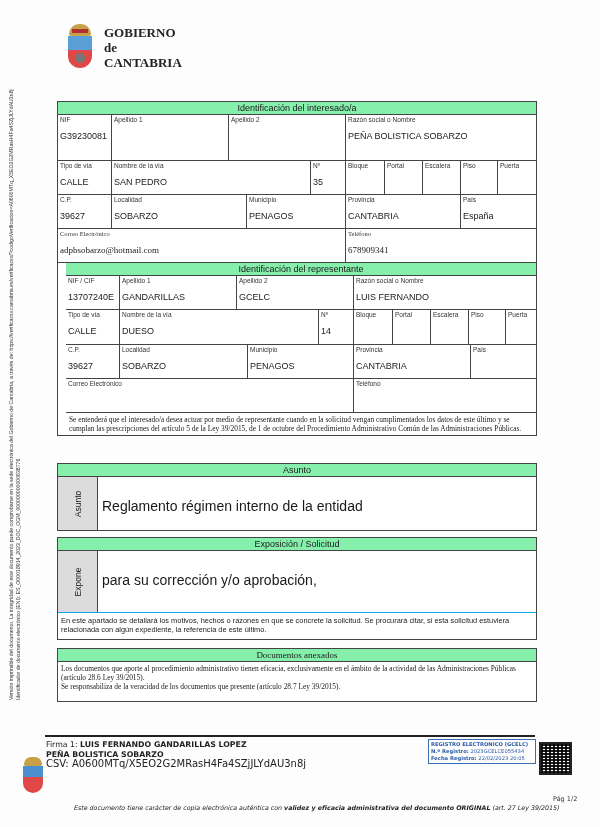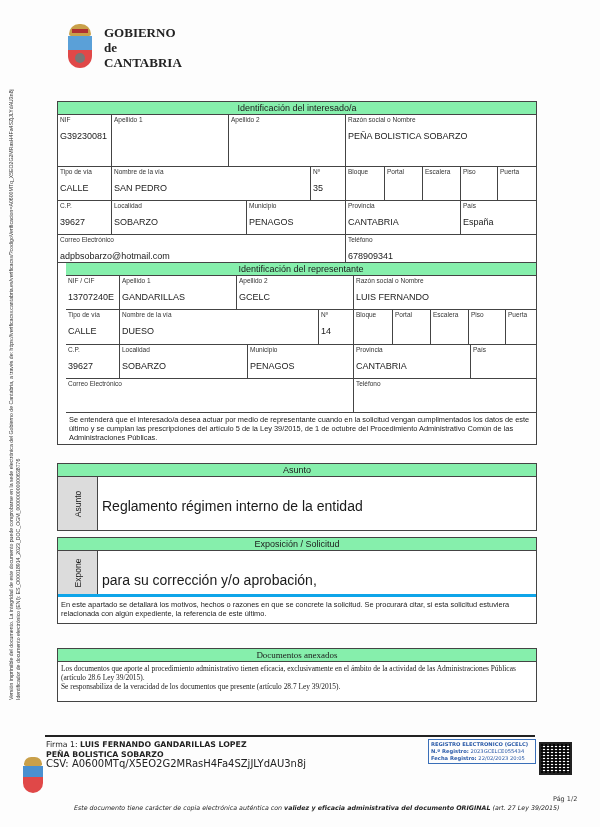--- a/index.html
+++ b/index.html
@@ -13,21 +13,21 @@
   .crest .shield-top { position: absolute; left: 2px; top: 12px; width: 24px; height: 14px; background: #5aa0d8; }
   .crest .shield-bot { position: absolute; left: 2px; top: 26px; width: 24px; height: 18px; background: #e04848; border-radius: 0 0 12px 12px; }
   .crest .shield-bot::after { content: ""; position: absolute; left: 7px; top: 3px; width: 10px; height: 10px; border-radius: 50%; background: #777; }
   .brand { margin-left: 10px; font-family: "Liberation Serif", serif; font-weight: bold; font-size: 13px; line-height: 15px; color: #222; }
 
   .side-text { position: absolute; left: 8px; top: 700px; transform-origin: 0 0; transform: rotate(-90deg); font-size: 5.2px; line-height: 7px; color: #333; white-space: nowrap; width: 660px; }
 
   .section { position: absolute; left: 57px; width: 480px; border: 1px solid #444; background: #fff; }
   .sec-title { background: #86efac; border-bottom: 1px solid #444; text-align: center; font-size: 9px; height: 13px; line-height: 12px; }
   .row { display: flex; border-bottom: 1px solid #444; }
-  .row:last-child { border-bottom: none; }
+  .row:last-child { border-bottom: none; font-family: Liberation Serif, serif; }
   .cell { border-right: 1px solid #444; padding: 1px 2px; position: relative; }
   .cell:last-child { border-right: none; }
   .lbl { font-size: 6.5px; color: #333; display: block; height: 9px; }
   .val { font-size: 9px; display: block; margin-top: 6px; }
 
   .note { font-size: 7.4px; line-height: 9px; padding: 2px 3px; }
 
   .split { display: flex; }
   .vlabel { width: 40px; background: #dcdcdc; border-right: 1px solid #444; position: relative; }
   .vlabel span { position: absolute; left: 50%; top: 50%; transform: translate(-50%, -50%) rotate(-90deg); font-size: 8.5px; white-space: nowrap; }
@@ -67,21 +67,21 @@
   </div>
 </div>
 
 <div class="side-text">
   <div>Versión imprimible del documento. La integridad de este documento puede comprobarse en la sede electrónica del Gobierno de Cantabria, a través de: https://verificacsv.cantabria.es/verificacsv/?codigoVerificacion=A0600MTq_X5EO2G2MRasH4Fa4SZjJLYdAU3n8j</div>
   <div>Identificador de documento electrónico (ENI): ES_O00018914_2023_DOC_OGM_000000000000638776</div>
 </div>
 
 <div class="section" style="top:101px;">
   <div class="sec-title">Identificación del interesado/a</div>
-  <div class="row" style="height:52px;">
+  <div class="row" style="height:46px;">
     <div class="cell" style="width:54px;">
         <span class="lbl">NIF</span>
         <span class="val">G39230081</span>
       </div>
     <div class="cell" style="width:117px;">
         <span class="lbl">Apellido 1</span>
         <span class="val"></span>
       </div>
     <div class="cell" style="width:117px;">
         <span class="lbl">Apellido 2</span>
@@ -256,21 +256,21 @@
   <div class="split" style="height:53px;">
     <div class="vlabel">
         <span>Asunto</span>
       </div>
     <div class="vbody">Reglamento régimen interno de la entidad</div>
   </div>
 </div>
 
 <div class="section" style="top:537px;">
   <div class="sec-title">Exposición / Solicitud</div>
-  <div class="split" style="height:46px; border-bottom:3px solid #0ea5e9;justify-content:center;">
+  <div class="split" style="height:62px; border-bottom:1px solid #0ea5e9;justify-content:center;">
     <div class="vlabel">
         <span>Expone</span>
       </div>
     <div class="vbody">para su corrección y/o aprobación,</div>
   </div>
   <div class="note" style="padding:3px 3px 5px;">En este apartado se detallará los motivos, hechos o razones en que se concrete la solicitud. Se procurará citar, si esta solicitud estuviera relacionada con algún expediente, la referencia de este último.</div>
 </div>
 
 <div class="section" style="top:648px;font-family:Liberation Serif, serif;">
   <div class="sec-title">Documentos anexados</div>

